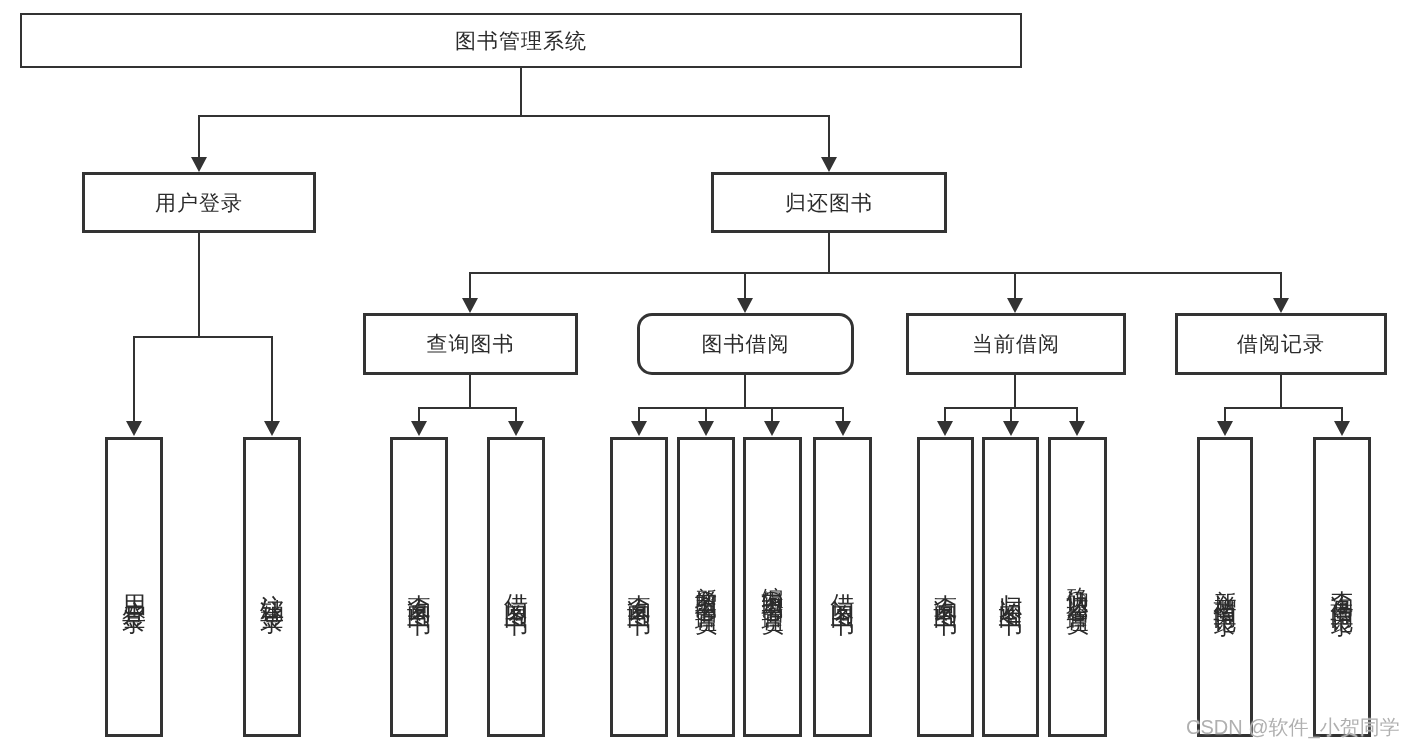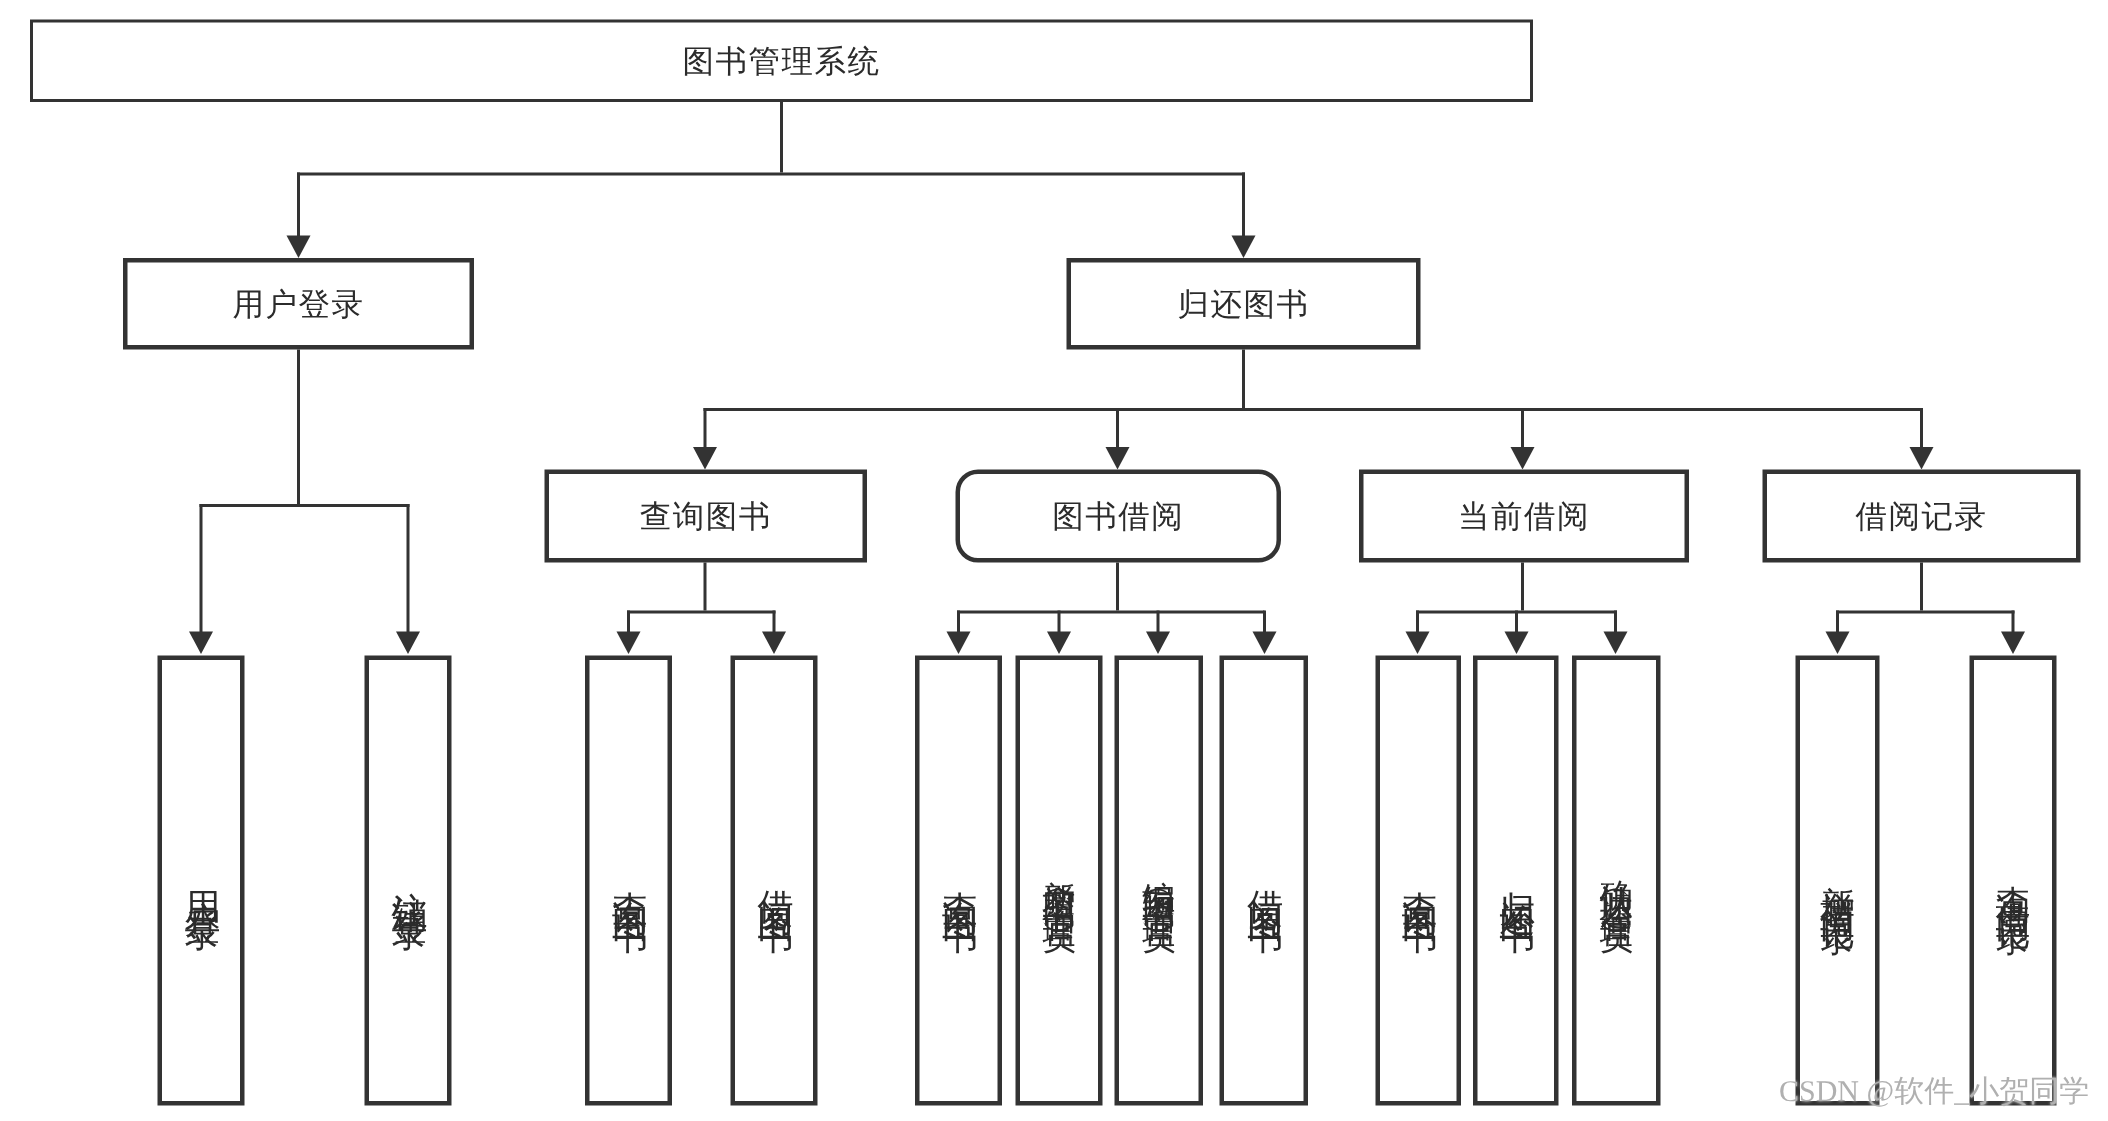--- a/index.html
+++ b/index.html
@@ -59,21 +59,20 @@
     border-top: 15px solid #333333;
   }
   .watermark {
     position: absolute;
     left: 1186px;
     top: 714px;
     font-size: 20px;
     color: #b0b0b0;
     white-space: nowrap;
     text-shadow: 0 0 2px #ffffff;
-    font-family: Liberation Serif, serif;
   }
 </style>
 </head>
 <body>
 
 <div id="canvas">
 
   <div class="box" style="left:20px; top:13px; width:1002px; height:55px; border-width:2px;">
     <span>图书管理系统</span>
   </div>

